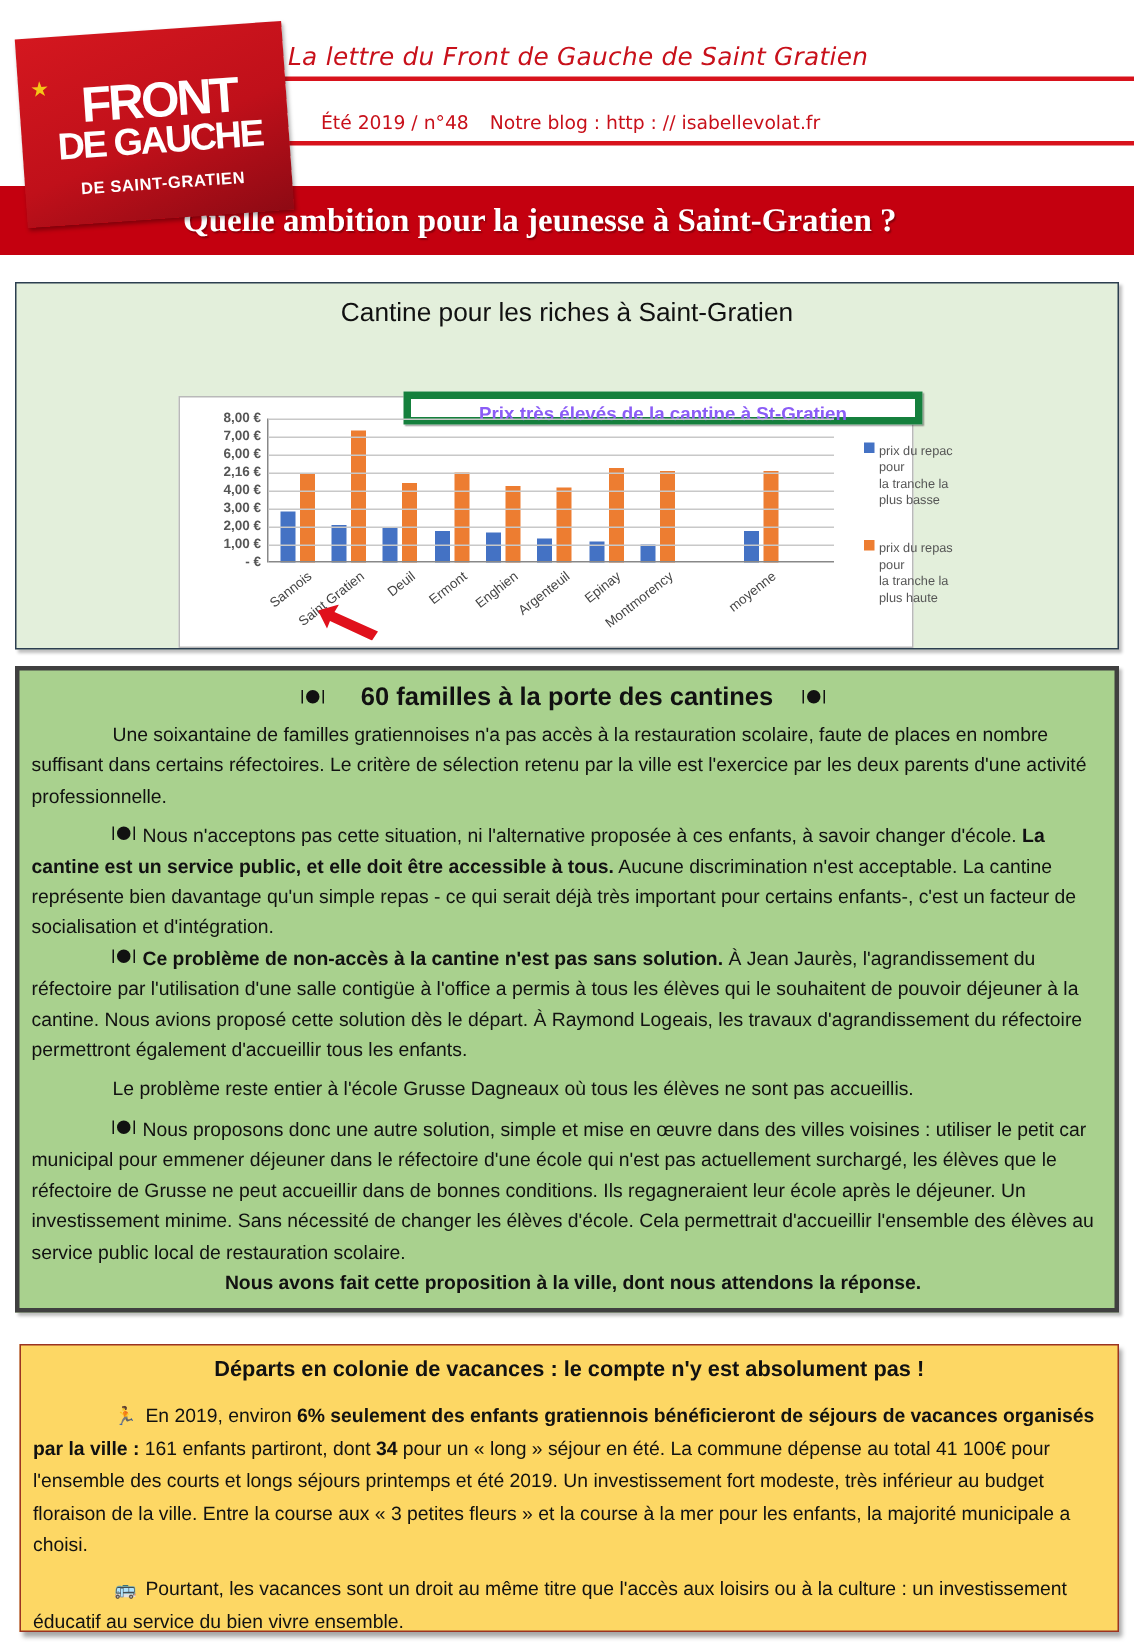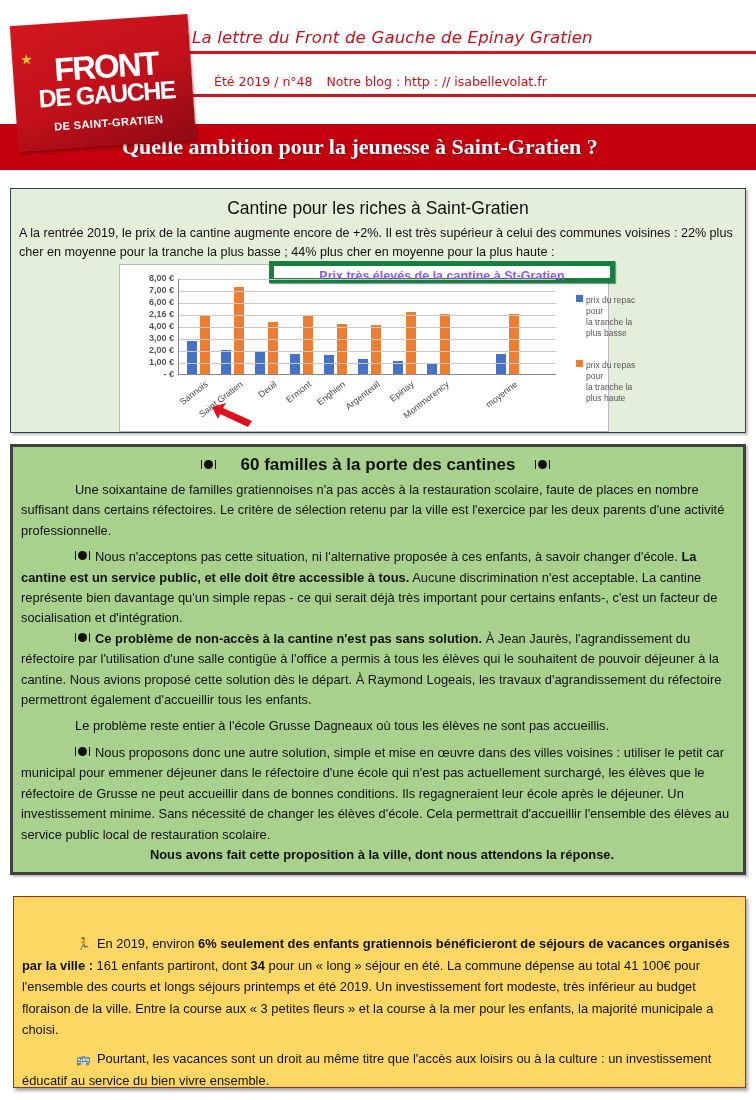--- a/index.html
+++ b/index.html
@@ -126,35 +126,34 @@
 </head>
 <body>
 
 <div class="logo">
   <span class="star">★</span>
   <div class="l1">FRONT</div>
   <div class="l2">DE GAUCHE</div>
   <div class="l3">DE SAINT-GRATIEN</div>
 </div>
 
-<div class="tagline">La lettre du Front de Gauche de Epinay Gratien</div>
+<div class="tagline">La lettre du Front de Gauche de Saint Gratien</div>
 <div class="rule r1"></div>
 <div class="issue">
   <span>Été 2019 / n°48</span>
   <span>Notre blog : http : // isabellevolat.fr</span>
 </div>
 <div class="rule r2"></div>
 
 <div class="banner">
   <h1>Quelle ambition pour la jeunesse à Saint-Gratien ?</h1>
 </div>
 
 <section class="box1">
   <h2>Cantine pour les riches à Saint-Gratien</h2>
-  <p>A la rentrée 2019, le prix de la cantine  augmente encore de +2%. Il est très supérieur à celui des communes voisines : 22% plus cher en moyenne pour la tranche la plus basse ; 44% plus cher en moyenne pour la plus haute :</p>
 
   <div class="chart" id="chart">
     <div class="chart-title">Prix très élevés de la cantine à St-Gratien</div>
     <div class="yticks" id="yticks">
         <div class="ytick" style="top: -1px;">8,00 €</div>
         <div class="ytick" style="top: 11px;">7,00 €</div>
         <div class="ytick" style="top: 23px;">6,00 €</div>
         <div class="ytick" style="top: 35px;">2,16 €</div>
         <div class="ytick" style="top: 47px;">4,00 €</div>
         <div class="ytick" style="top: 59px;">3,00 €</div>
@@ -222,17 +221,18 @@
     <div class="para">Une soixantaine de familles gratiennoises n'a pas accès à la restauration scolaire, faute de places en nombre suffisant dans certains réfectoires. Le critère de sélection retenu par la ville est l'exercice par les deux parents  d'une activité professionnelle.</div>
     <div class="para gap"><span class="dishglyph"></span><span>Nous n'acceptons pas cette situation, ni l'alternative proposée à ces enfants, à savoir changer d'école. </span><b>La cantine est un service public, et elle doit être accessible à tous.</b><span> Aucune discrimination n'est acceptable. La cantine représente bien davantage qu'un simple repas - ce qui serait déjà très important pour certains enfants-, c'est un facteur de socialisation et d'intégration.</span></div>
     <div class="para"><span class="dishglyph"></span><b>Ce problème de non-accès à la cantine n'est pas sans solution.</b><span>  À Jean Jaurès, l'agrandissement du réfectoire par l'utilisation d'une salle contigüe à l'office a permis à tous les élèves qui le souhaitent de pouvoir déjeuner à la cantine. Nous avions proposé cette solution dès le départ. À Raymond Logeais, les travaux d'agrandissement du réfectoire permettront également d'accueillir tous les enfants.</span></div>
     <div class="para gap">Le problème reste entier à l'école Grusse Dagneaux où tous les élèves ne sont pas accueillis.</div>
     <div class="para gap"><span class="dishglyph"></span><span>Nous proposons donc une autre solution,  simple et mise en œuvre dans des villes voisines : utiliser le petit car municipal pour emmener déjeuner dans le réfectoire d'une école qui n'est pas actuellement surchargé, les élèves que le réfectoire de Grusse ne peut accueillir  dans de bonnes conditions. Ils regagneraient leur école après le déjeuner. Un investissement minime. Sans nécessité de changer les élèves d'école. Cela permettrait d'accueillir l'ensemble des élèves au service public local de restauration scolaire.</span></div>
     <div class="center" style="font-weight:700;">Nous avons fait cette proposition à la ville, dont nous attendons la réponse.</div>
   </div>
 </section>
 
 <section class="box3">
+  <h2>Départs en colonie de vacances : le compte n'y est absolument pas !</h2>
   <div class="content">
     <div class="para"><span class="icon-inline">🏃</span><span>En 2019, environ </span><b>6% seulement des enfants gratiennois bénéficieront de séjours de vacances organisés par la ville :</b><span> 161 enfants partiront, dont </span><b>34</b><span> pour un « long » séjour en été. La commune dépense au total 41 100€ pour l'ensemble des courts et longs séjours printemps et été 2019. Un investissement fort modeste, très inférieur au budget floraison de la ville. Entre la course aux « 3 petites fleurs » et la course à la mer pour les enfants, la majorité municipale a choisi.</span></div>
     <div class="para gap"><span class="icon-inline">🚌</span><span>Pourtant, les vacances sont un droit au même titre que l'accès aux loisirs ou à la culture : un investissement éducatif au service du bien vivre ensemble.</span></div>
   </div>
 </section>
 
 </body></html>

